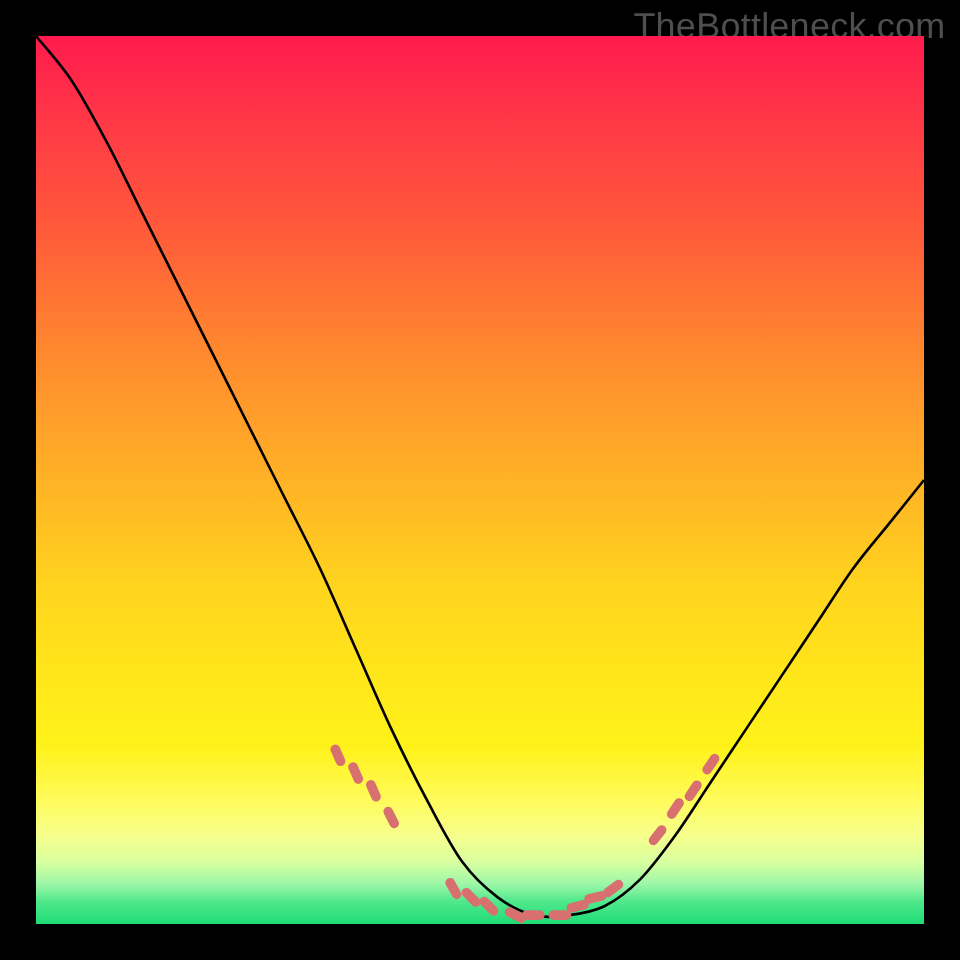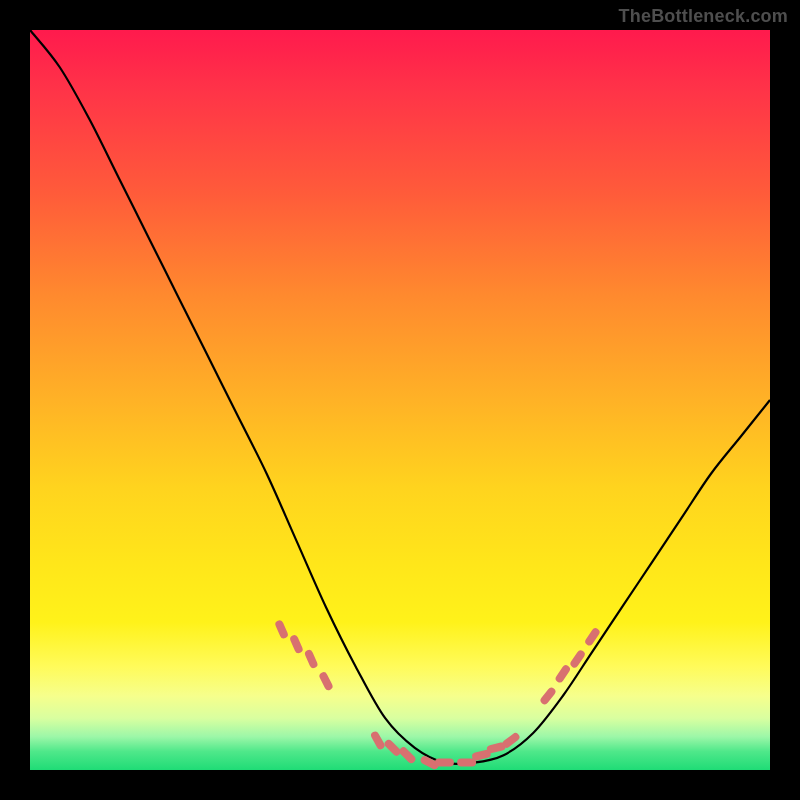--- a/index.html
+++ b/index.html
@@ -39,22 +39,22 @@
       #9cf7a8 95.5%,
       #4fe88a 97.5%,
       #1fdc76 100%
     );
   }
   .watermark {
     position: absolute;
     top: 6px;
     right: 12px;
     color: #4e4e4e;
-    font-size: 18px;
-    font-weight: 700;
+    font-size: 30px;
+    font-weight: 400;
     letter-spacing: 0.2px;
     user-select: none;
   }
   svg.curve {
     position: absolute;
     left: 0;
     top: 0;
     width: 740px;
     height: 740px;
     overflow: visible;

